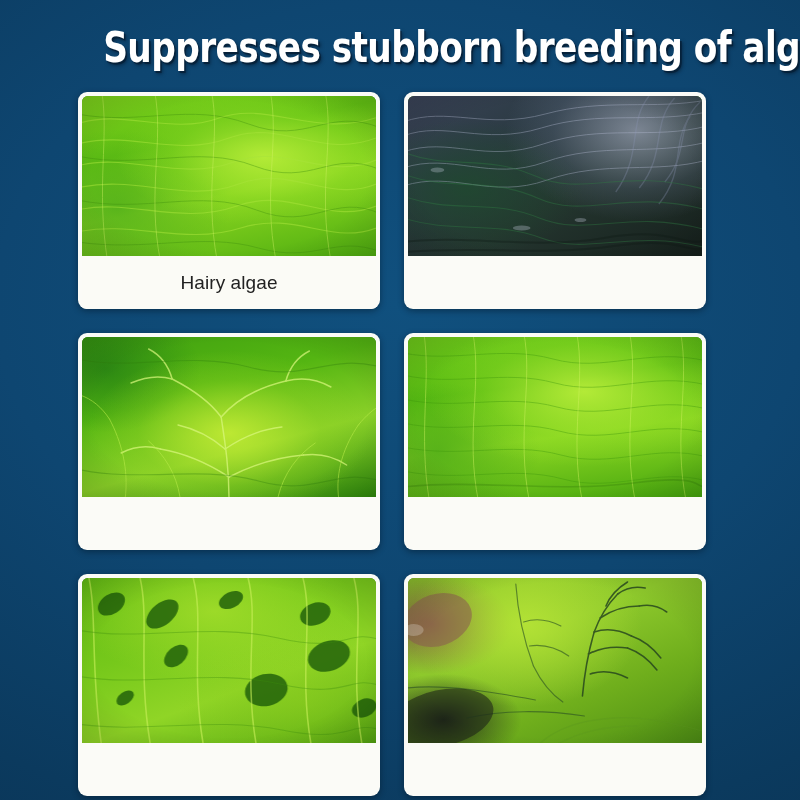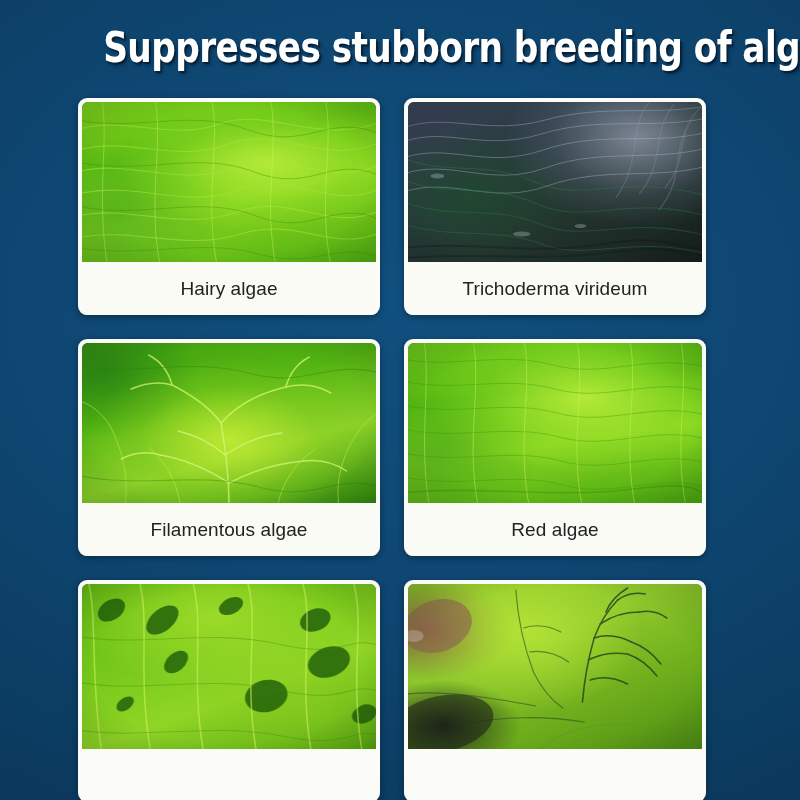--- a/index.html
+++ b/index.html
@@ -50,21 +50,21 @@
     white-space: nowrap;
     text-shadow:
       2px 2px 0 rgba(5,30,52,0.75),
       3px 3px 4px rgba(3,20,38,0.55);
   }
 
   
   #card-grid {
     position: absolute;
     left: 78px;
-    top: 98px;
+    top: 92px;
     width: 638px;
     height: 690px;
     display: grid;
     grid-template-columns: 302px 302px;
     grid-template-rows: 217px 217px 222px;
     column-gap: 34px;
     row-gap: 18px;
     gap: 24px;
   }
 
@@ -234,23 +234,20 @@
             <path d="M-5 146 C 60 138, 130 154, 200 142 S 280 152, 305 144"></path>
             <path d="M-5 156 C 70 150, 140 160, 210 150 S 284 158, 305 152"></path>
           </g>
           <g fill="#cdd3e4" opacity="0.3">
             <ellipse cx="30" cy="74" rx="7" ry="2.4"></ellipse>
             <ellipse cx="116" cy="132" rx="9" ry="2.6"></ellipse>
             <ellipse cx="176" cy="124" rx="6" ry="2"></ellipse>
           </g>
         </svg>
         <div class="vignette"></div>
-      </div>
-      <div class="card-caption">
-        <span class="caption-text">Trichoderma virideum</span>
       </div>
     </div>
 
     <div class="algae-card">
       <div class="card-photo">
         <div class="tex tex-filament"></div>
         <svg viewBox="0 0 300 160" preserveAspectRatio="none">
           <g stroke="#d9f77d" stroke-width="1.5" fill="none" opacity="0.72" stroke-linecap="round">
             <path d="M150 162 C 150 130, 146 106, 142 80"></path>
             <path d="M142 80 C 130 64, 112 52, 92 42"></path>
@@ -274,23 +271,20 @@
             <path d="M100 160 C 96 136, 84 118, 68 104"></path>
             <path d="M200 160 C 206 136, 220 118, 238 106"></path>
           </g>
           <g stroke="#2f7d0c" stroke-width="1.2" fill="none" opacity="0.35">
             <path d="M-5 22 C 50 34, 110 14, 170 30 S 250 16, 305 30"></path>
             <path d="M-5 132 C 60 146, 120 128, 180 144 S 256 130, 305 144"></path>
           </g>
         </svg>
         <div class="vignette"></div>
       </div>
-      <div class="card-caption">
-        <span class="caption-text">Filamentous algae</span>
-      </div>
     </div>
 
     <div class="algae-card">
       <div class="card-photo">
         <div class="tex tex-red"></div>
         <svg viewBox="0 0 300 160" preserveAspectRatio="none">
           <g stroke="#3d960c" stroke-width="1" fill="none" opacity="0.4">
             <path d="M-5 16 C 46 26, 96 8, 148 22 S 244 10, 305 24"></path>
             <path d="M-5 38 C 48 50, 98 32, 150 46 S 246 34, 305 48"></path>
             <path d="M-5 62 C 50 74, 100 56, 152 70 S 248 58, 305 72"></path>
@@ -304,23 +298,20 @@
             <path d="M118 -5 C 128 44, 110 96, 124 165"></path>
             <path d="M172 -5 C 182 46, 164 98, 178 165"></path>
             <path d="M226 -5 C 236 44, 218 96, 232 165"></path>
             <path d="M278 -5 C 288 46, 270 98, 284 165"></path>
           </g>
           <g stroke="#215f06" stroke-width="1.6" fill="none" opacity="0.22">
             <path d="M-5 150 C 70 142, 150 156, 230 146 S 290 154, 305 148"></path>
           </g>
         </svg>
         <div class="vignette"></div>
-      </div>
-      <div class="card-caption">
-        <span class="caption-text">Red algae</span>
       </div>
     </div>
 
     <div class="algae-card tall">
       <div class="card-photo">
         <div class="tex tex-cyano"></div>
         <svg viewBox="0 0 300 165" preserveAspectRatio="none">
           <g fill="#1f5f0a" opacity="0.82">
             <ellipse cx="30" cy="26" rx="15" ry="10" transform="rotate(-32 30 26)"></ellipse>
             <ellipse cx="82" cy="36" rx="19" ry="11" transform="rotate(-38 82 36)"></ellipse>

